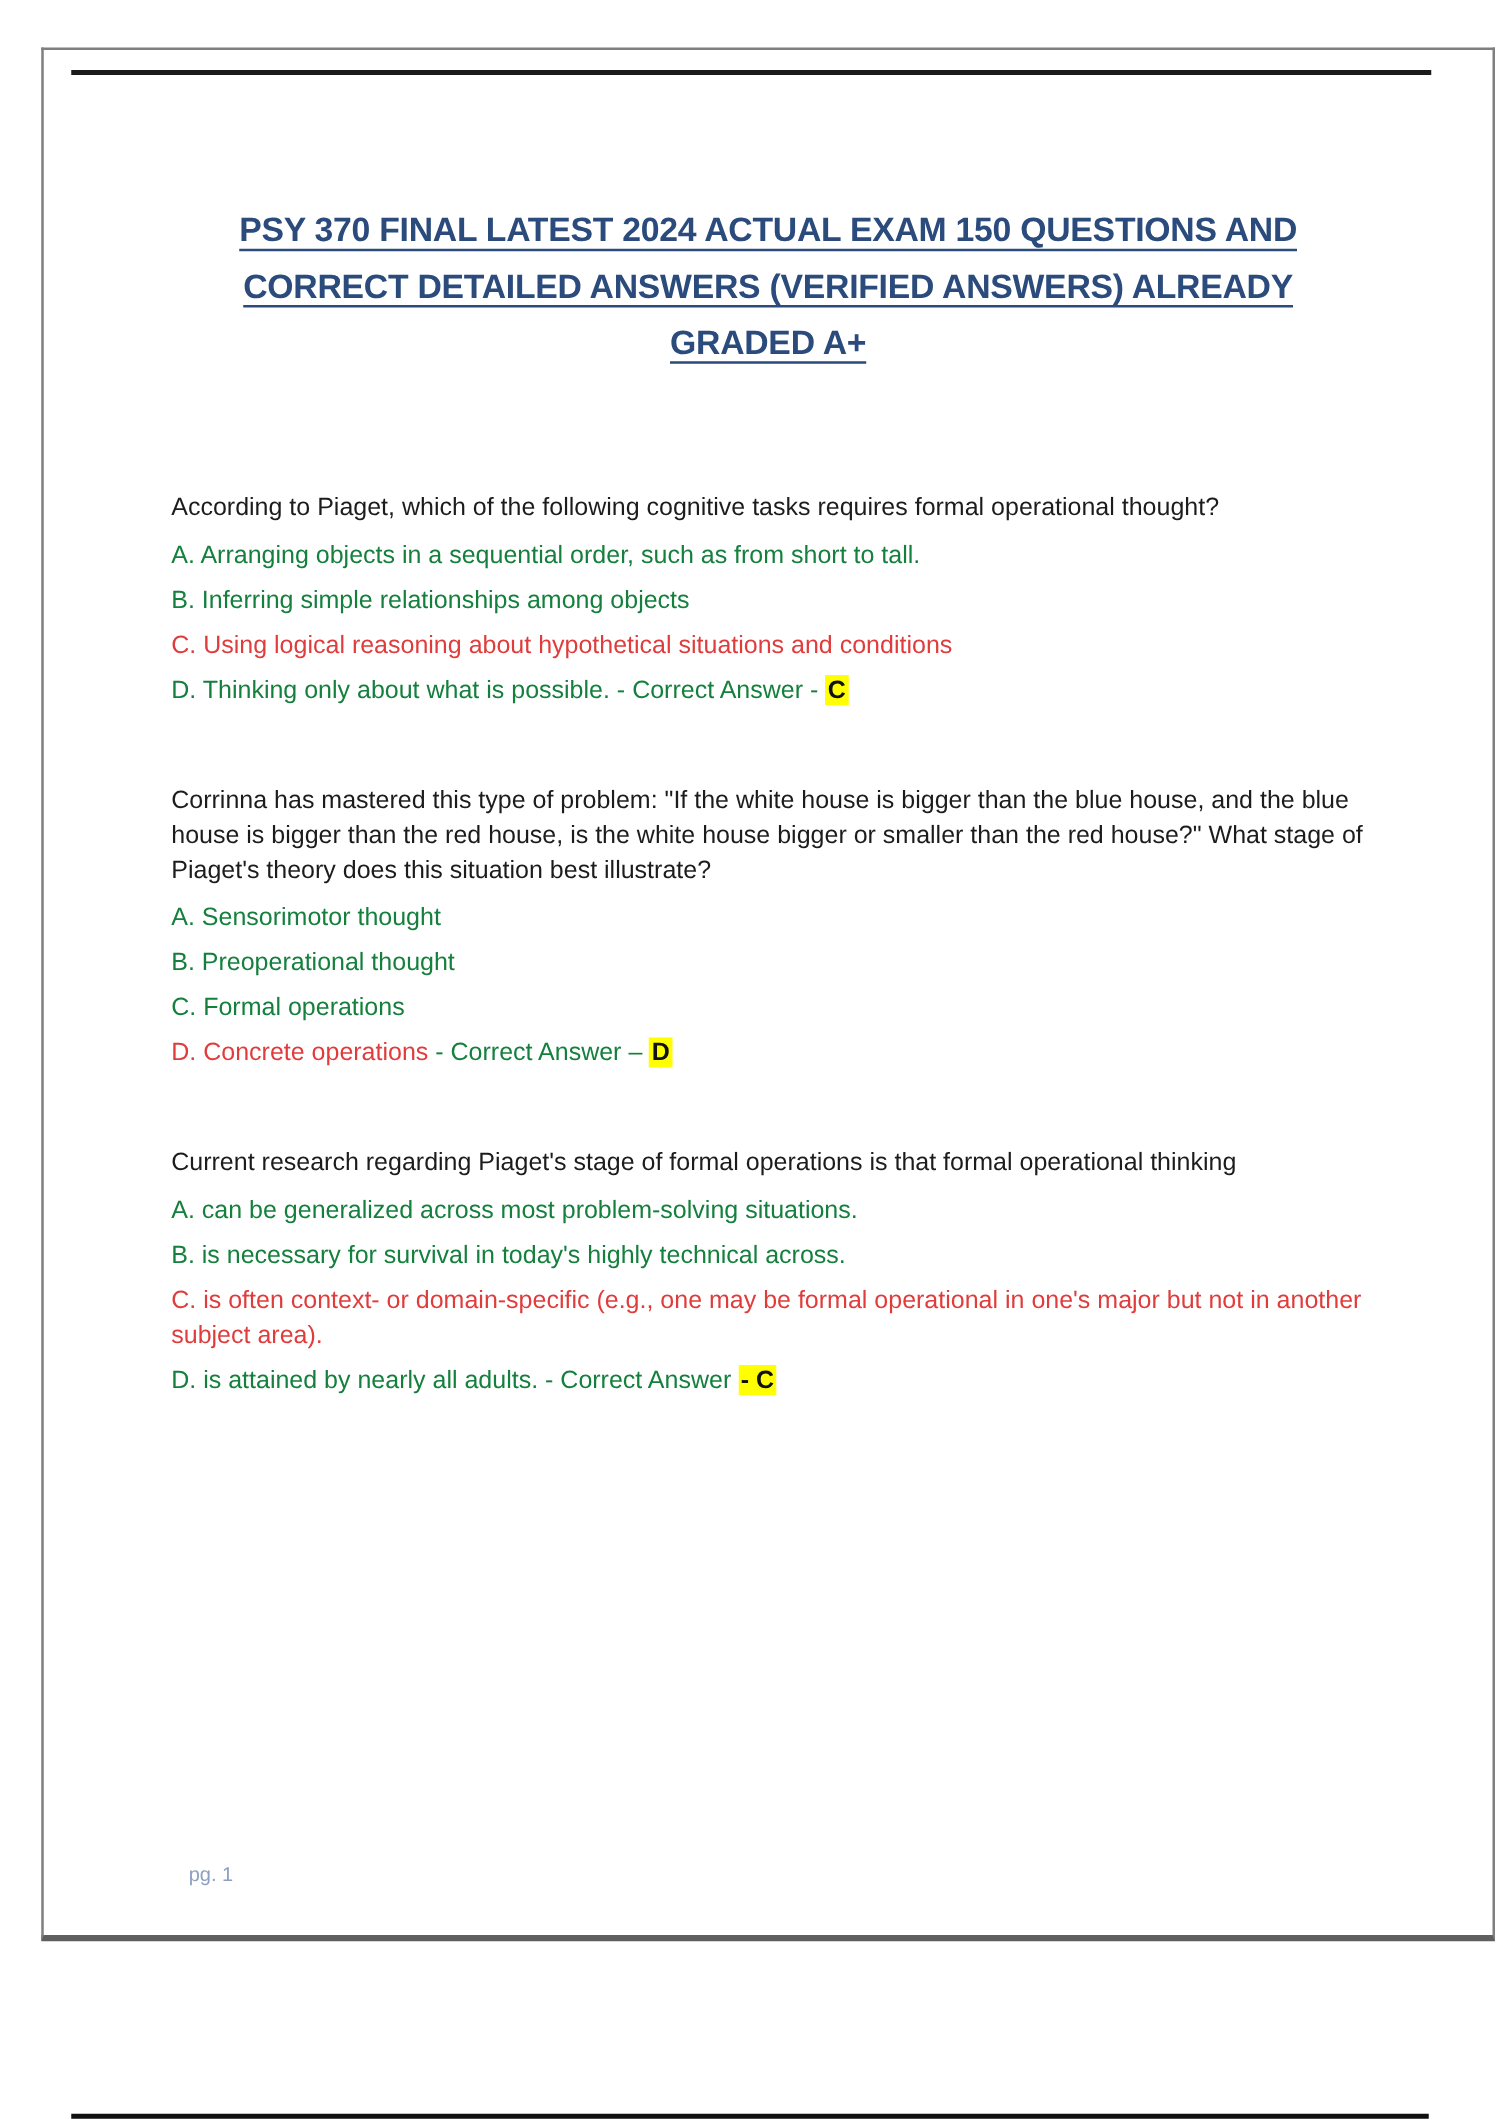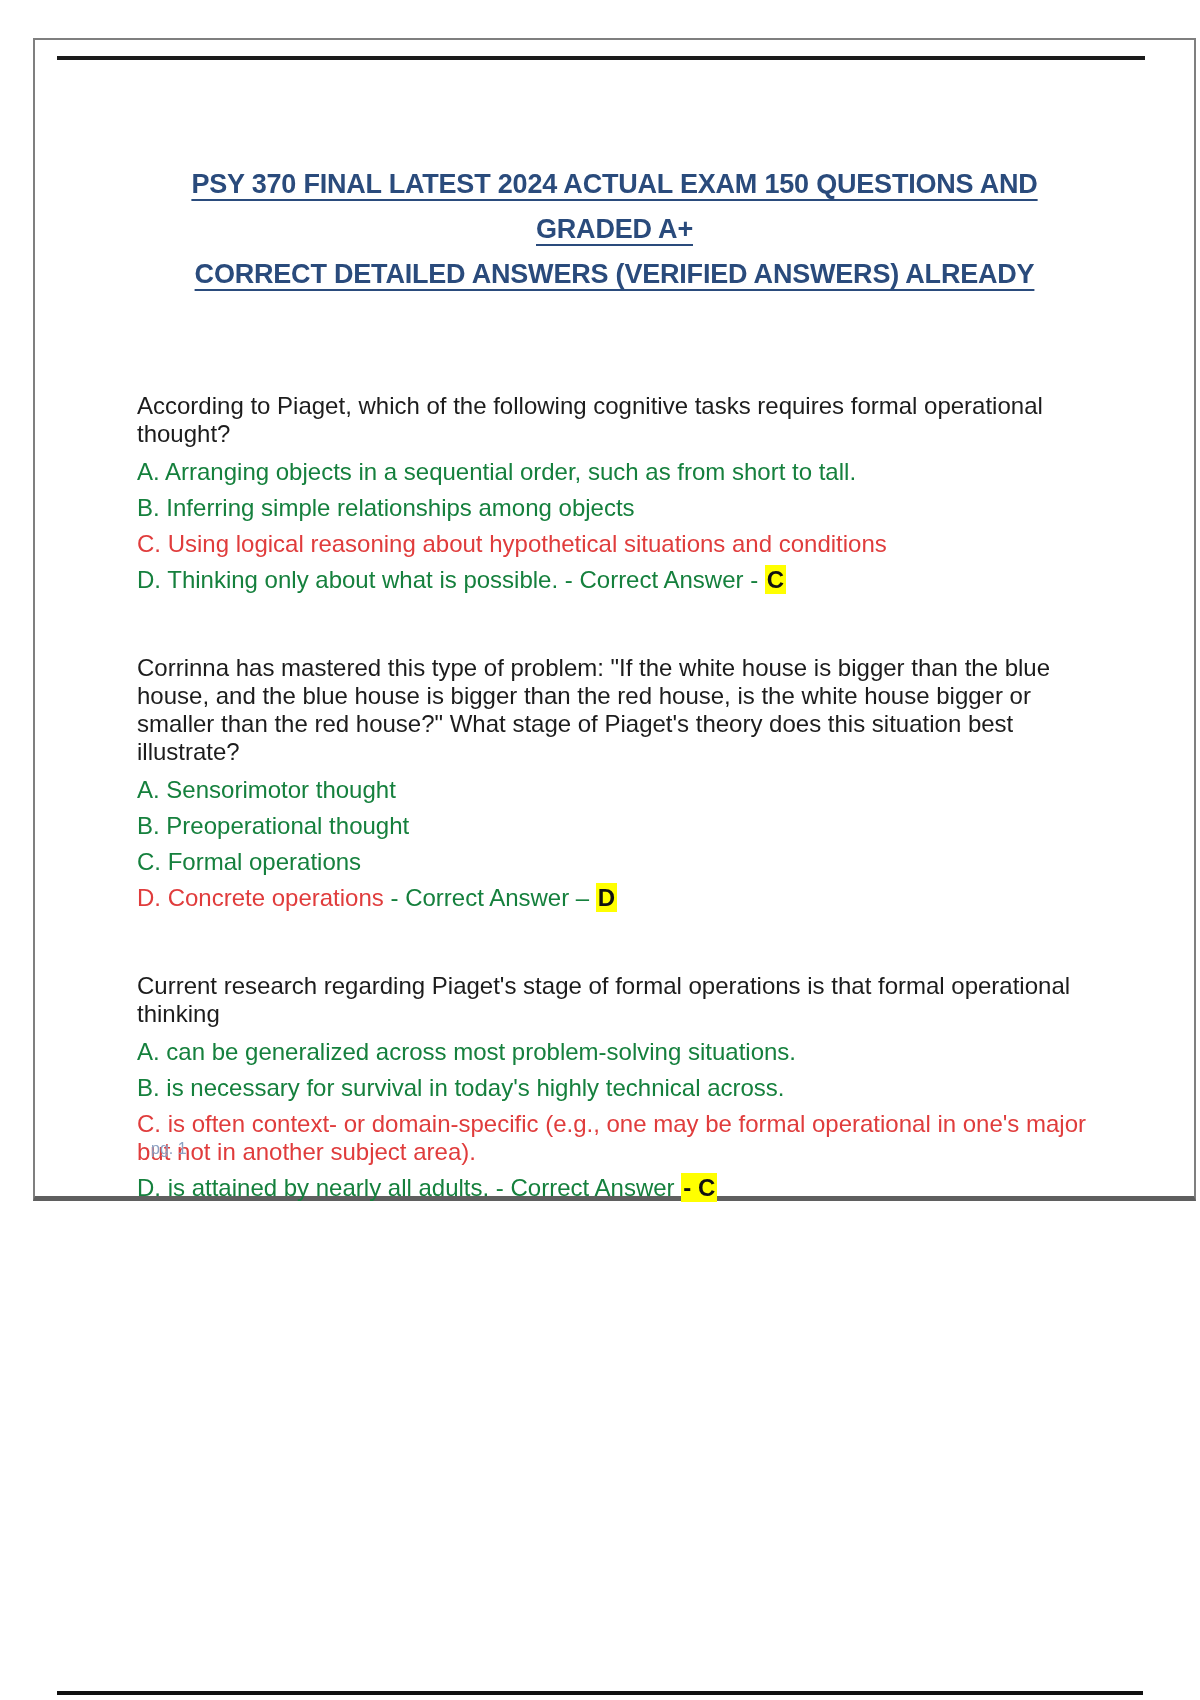--- a/index.html
+++ b/index.html
@@ -13,21 +13,21 @@
     height: 1700px;
     background: #ffffff;
     overflow: hidden;
     font-family: "Liberation Sans", sans-serif;
   }
   .page {
     position: absolute;
     left: 33px;
     top: 38px;
     width: 1163px;
-    height: 1163px;
+    height: 1515px;
     box-sizing: border-box;
     background: #ffffff;
     border: 2px solid #7f7f7f;
     border-bottom: 5px solid #5f5f5f;
   }
   .top-rule {
     margin: 16px 49px 0 22px;
     height: 4px;
     background: #1b1b1b;
   }
@@ -42,21 +42,21 @@
     line-height: 45px;
   }
   .title .title-line {
     text-decoration: underline;
     text-underline-offset: 6px;
     text-decoration-thickness: 2px;
   }
   .content {
     margin: 95px 90px 0 102px;
     color: #1c1c1c;
-    font-size: 24px;
+    font-size: 20px;
     line-height: 28px;
   }
   .question-block {
     margin: 0 0 60px 0;
   }
   .question-text {
     margin: 0 0 10px 0;
   }
   .option {
     margin: 8px 0;
@@ -88,22 +88,22 @@
 </head>
 <body>
 
 <div class="canvas">
   <div class="page">
 
     <div class="top-rule"></div>
 
     <h1 class="title">
       <div class="title-line">PSY 370 FINAL LATEST 2024 ACTUAL EXAM 150 QUESTIONS AND</div>
+      <div class="title-line">CORRECT DETAILED ANSWERS (VERIFIED ANSWERS) ALREADY</div>
       <div class="title-line">GRADED A+</div>
-      <div class="title-line">CORRECT DETAILED ANSWERS (VERIFIED ANSWERS) ALREADY</div>
     </h1>
 
     <div class="content">
   <section class="question-block">
     <p class="question-text">According to Piaget, which of the following cognitive tasks requires formal operational thought?</p>
     <div class="options">
             <p class="option"><span class="seg-normal">A. Arranging objects in a sequential order, such as from short to tall.</span></p>
             <p class="option"><span class="seg-normal">B. Inferring simple relationships among objects</span></p>
             <p class="option"><span class="seg-red">C. Using logical reasoning about hypothetical situations and conditions</span></p>
             <p class="option"><span class="seg-normal">D. Thinking only about what is possible. - Correct Answer - </span><span class="seg-highlight">C</span></p>

